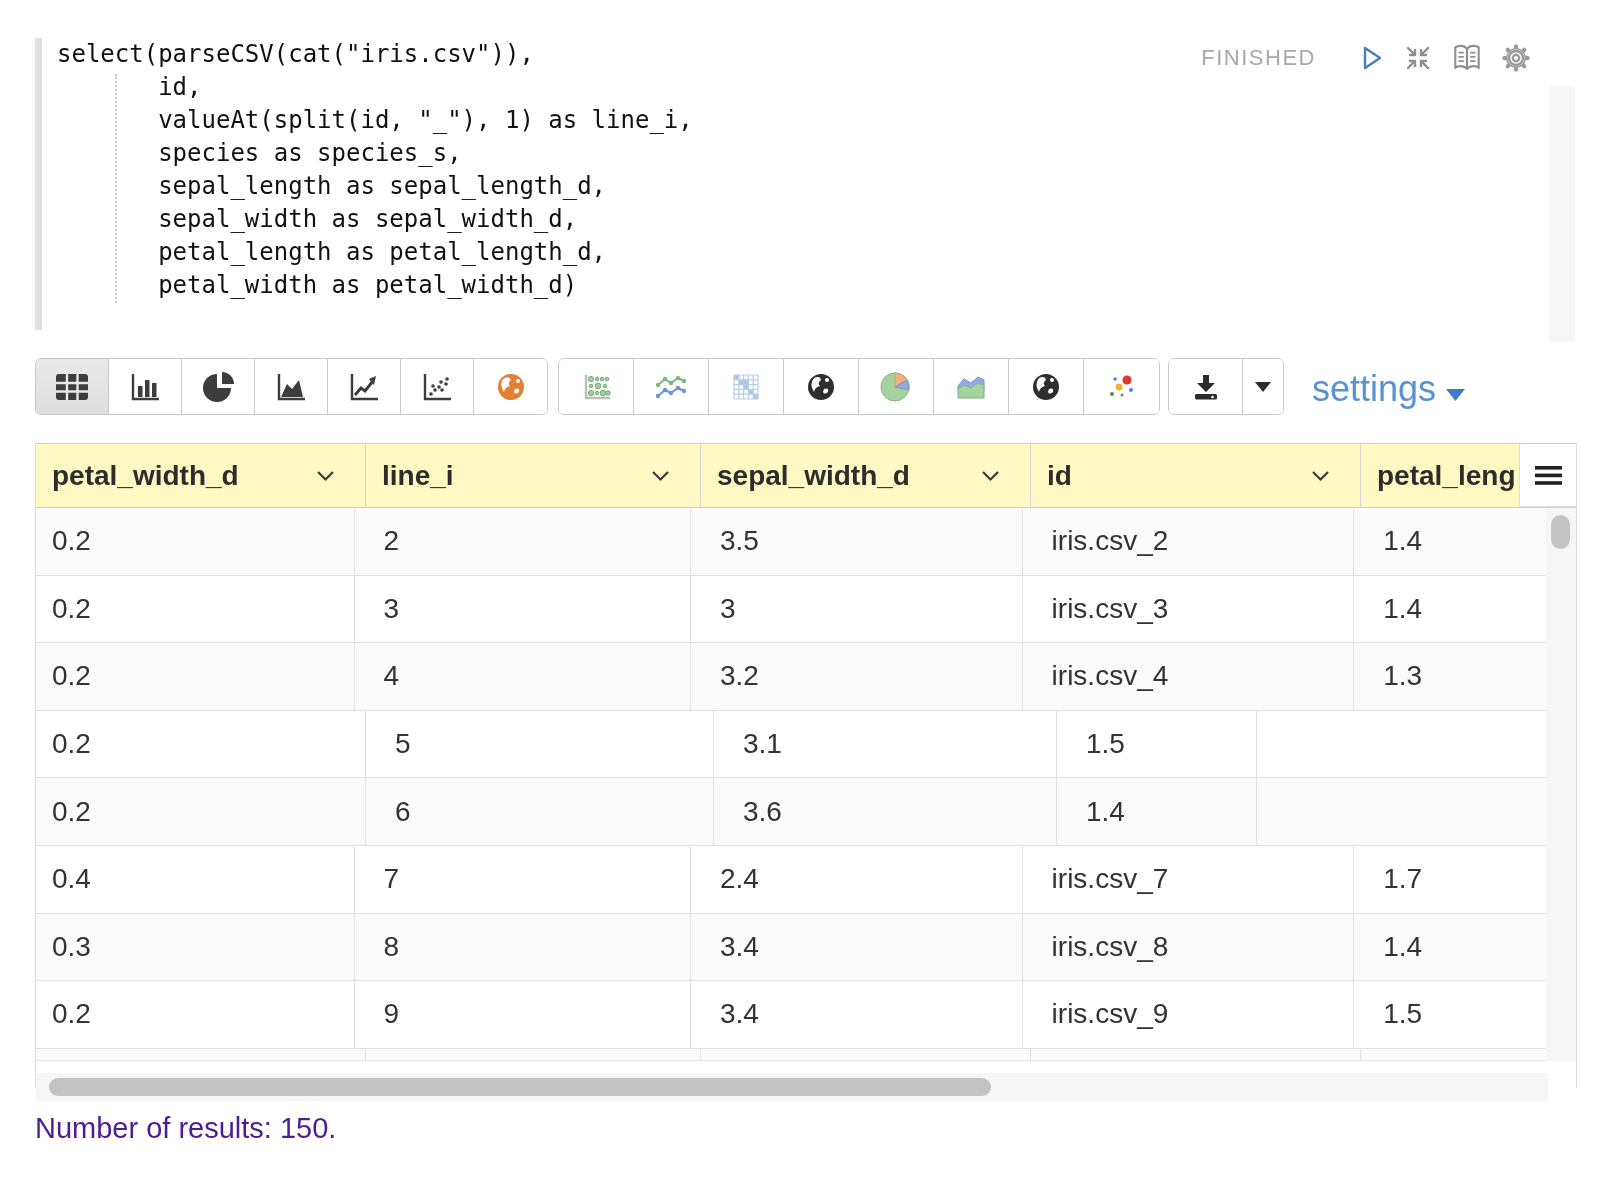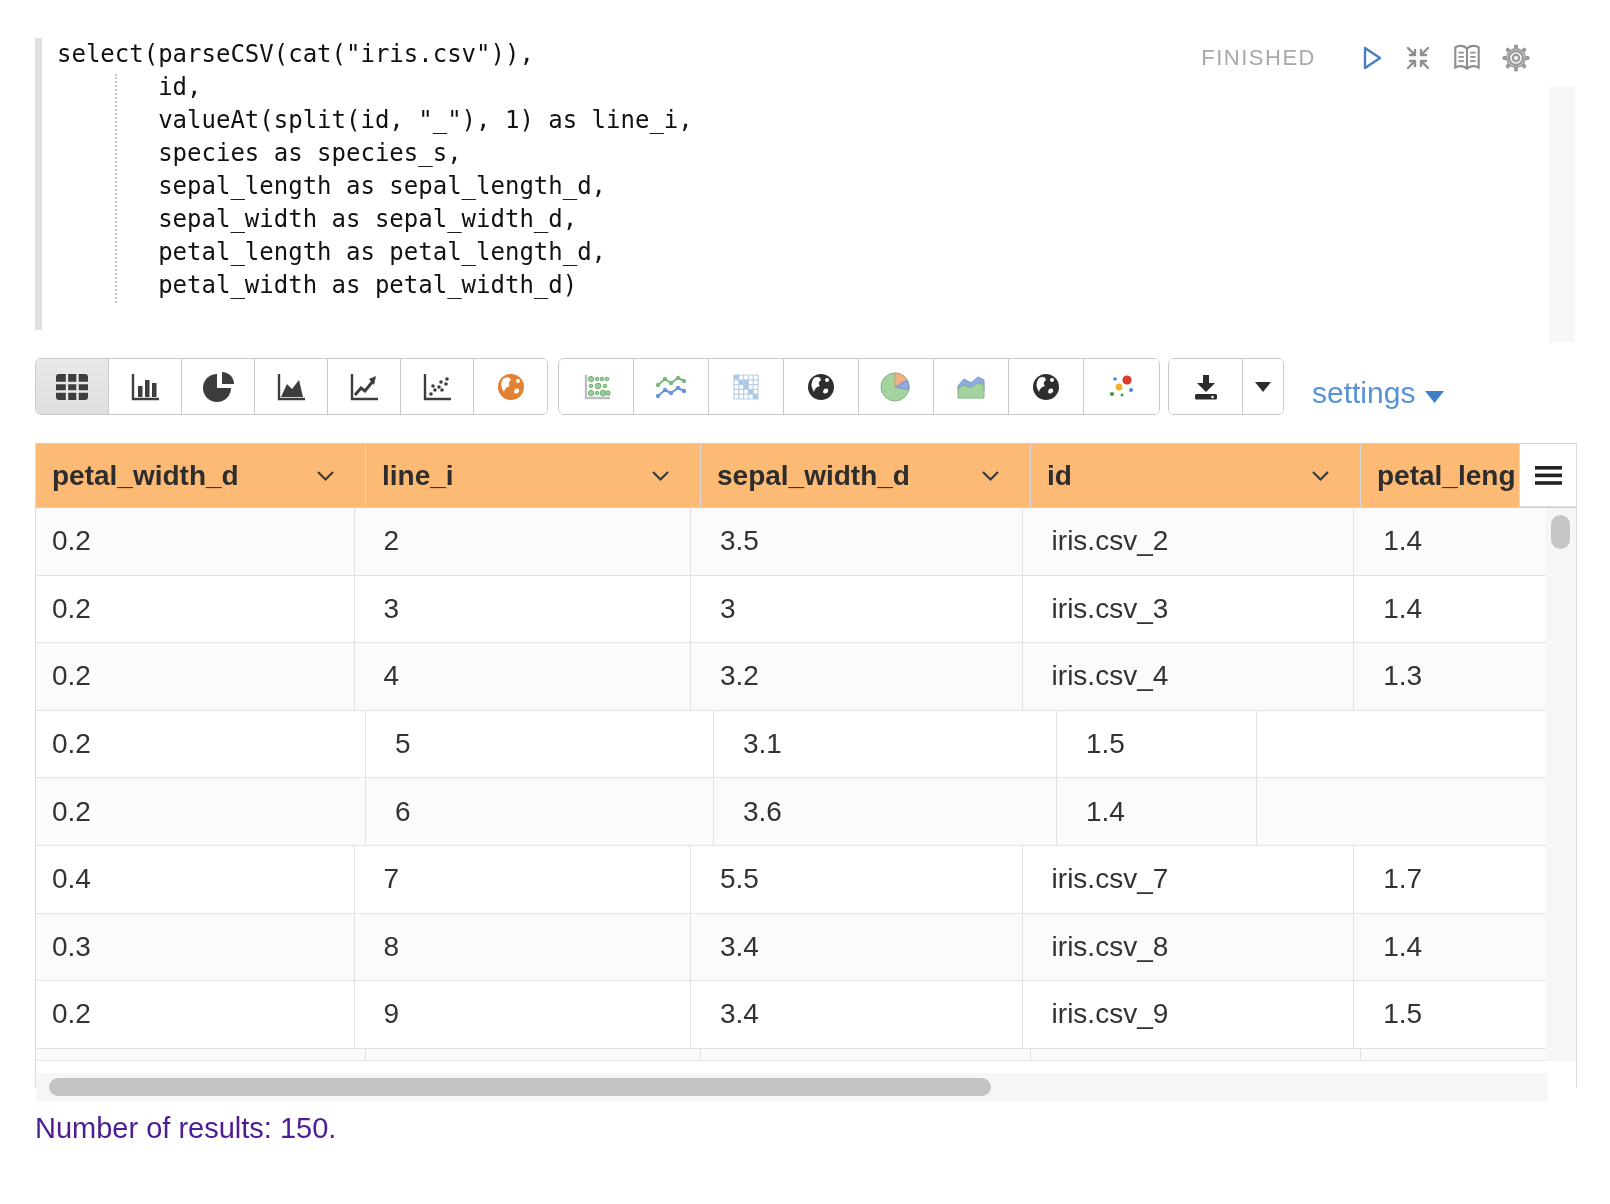--- a/index.html
+++ b/index.html
@@ -30,26 +30,26 @@
   .group-dl { left:1133px; }
   .tool-btn {
     width:73px; height:55px; display:flex; align-items:center; justify-content:center;
     background:#fff; border-right:1px solid #c9c9c9; cursor:pointer;
   }
   .group-2 .tool-btn { width:75px; }
   .tool-btn:last-child { border-right:none; }
   .tool-btn.selected { background:linear-gradient(#e9e9e9,#dedede); }
   .dl-btn { width:74px; height:55px; display:flex; align-items:center; justify-content:center; background:#fff; border-right:1px solid #c9c9c9; cursor:pointer; }
   .dl-caret { width:40px; height:55px; display:flex; align-items:center; justify-content:center; background:#fff; cursor:pointer; }
-  .settings-link { position:absolute; left:1277px; top:10px; display:flex; align-items:flex-end; color:#5692d4; font-size:30px; cursor:pointer;margin-top:8px; }
+  .settings-link { position:absolute; left:1277px; top:10px; display:flex; align-items:flex-end; color:#5692d4; font-size:36px; cursor:pointer; }
   .settings-caret { margin-left:10px; }
 
   
   .table-widget { position:absolute; left:35px; top:443px; width:1542px; height:645px; border-top:1px solid #cfcfcf; border-left:1px solid #dcdcdc; border-right:1px solid #dcdcdc; background:#fff; }
-  .thead { position:relative; display:flex; width:100%; height:64px; background:#fdba74; border-bottom:1px solid #cfcfcf; }
+  .thead { position:relative; display:flex; width:100%; height:64px; background:#fef9c3; border-bottom:1px solid #cfcfcf; }
   .th { display:flex; align-items:center; justify-content:space-between; padding:0 30px 0 16px; border-right:1px solid #d8d8d8; font-size:28px; font-weight:bold; color:#2d2d2d; overflow:hidden; white-space:nowrap; }
   .th:last-child { border-right:none; padding-right:0; }
   .col0 { width:330px; } .col1 { width:335px; } .col2 { width:330px; } .col3 { width:330px;text-align:right; } .col4 { width:187px; }
   .burger-btn { position:absolute; right:0; top:0; width:57px; height:63px; background:#fff; border-left:1px solid #ddd; border-bottom:1px solid #ddd; display:flex; align-items:center; justify-content:center; cursor:pointer; }
 
   .tbody { position:relative; width:1512px; }
   .tr { display:flex; height:67.6px; border-bottom:1px solid #e2e2e2; background:#fff;gap:13px; }
   .tr:nth-child(odd) { background:#fbfbfb; }
   .td { display:flex; align-items:center; padding-left:16px; border-right:1px solid #e2e2e2; font-size:28px; color:#333; overflow:hidden; white-space:nowrap; }
   .tr-partial { display:flex; height:12px; background:#fbfbfb; border-bottom:1px solid #e2e2e2; overflow:hidden; }
@@ -376,21 +376,21 @@
         </div>
         <div class="tr">
           <div class="td col0">0.2</div>
           <div class="td col1">6</div>
           <div class="td col2">3.6</div>
           <div class="td col4">1.4</div>
         </div>
         <div class="tr">
           <div class="td col0">0.4</div>
           <div class="td col1">7</div>
-          <div class="td col2">5.5</div>
+          <div class="td col2">2.4</div>
           <div class="td col3">iris.csv_7</div>
           <div class="td col4">1.7</div>
         </div>
         <div class="tr">
           <div class="td col0">0.3</div>
           <div class="td col1">8</div>
           <div class="td col2">3.4</div>
           <div class="td col3">iris.csv_8</div>
           <div class="td col4">1.4</div>
         </div>

